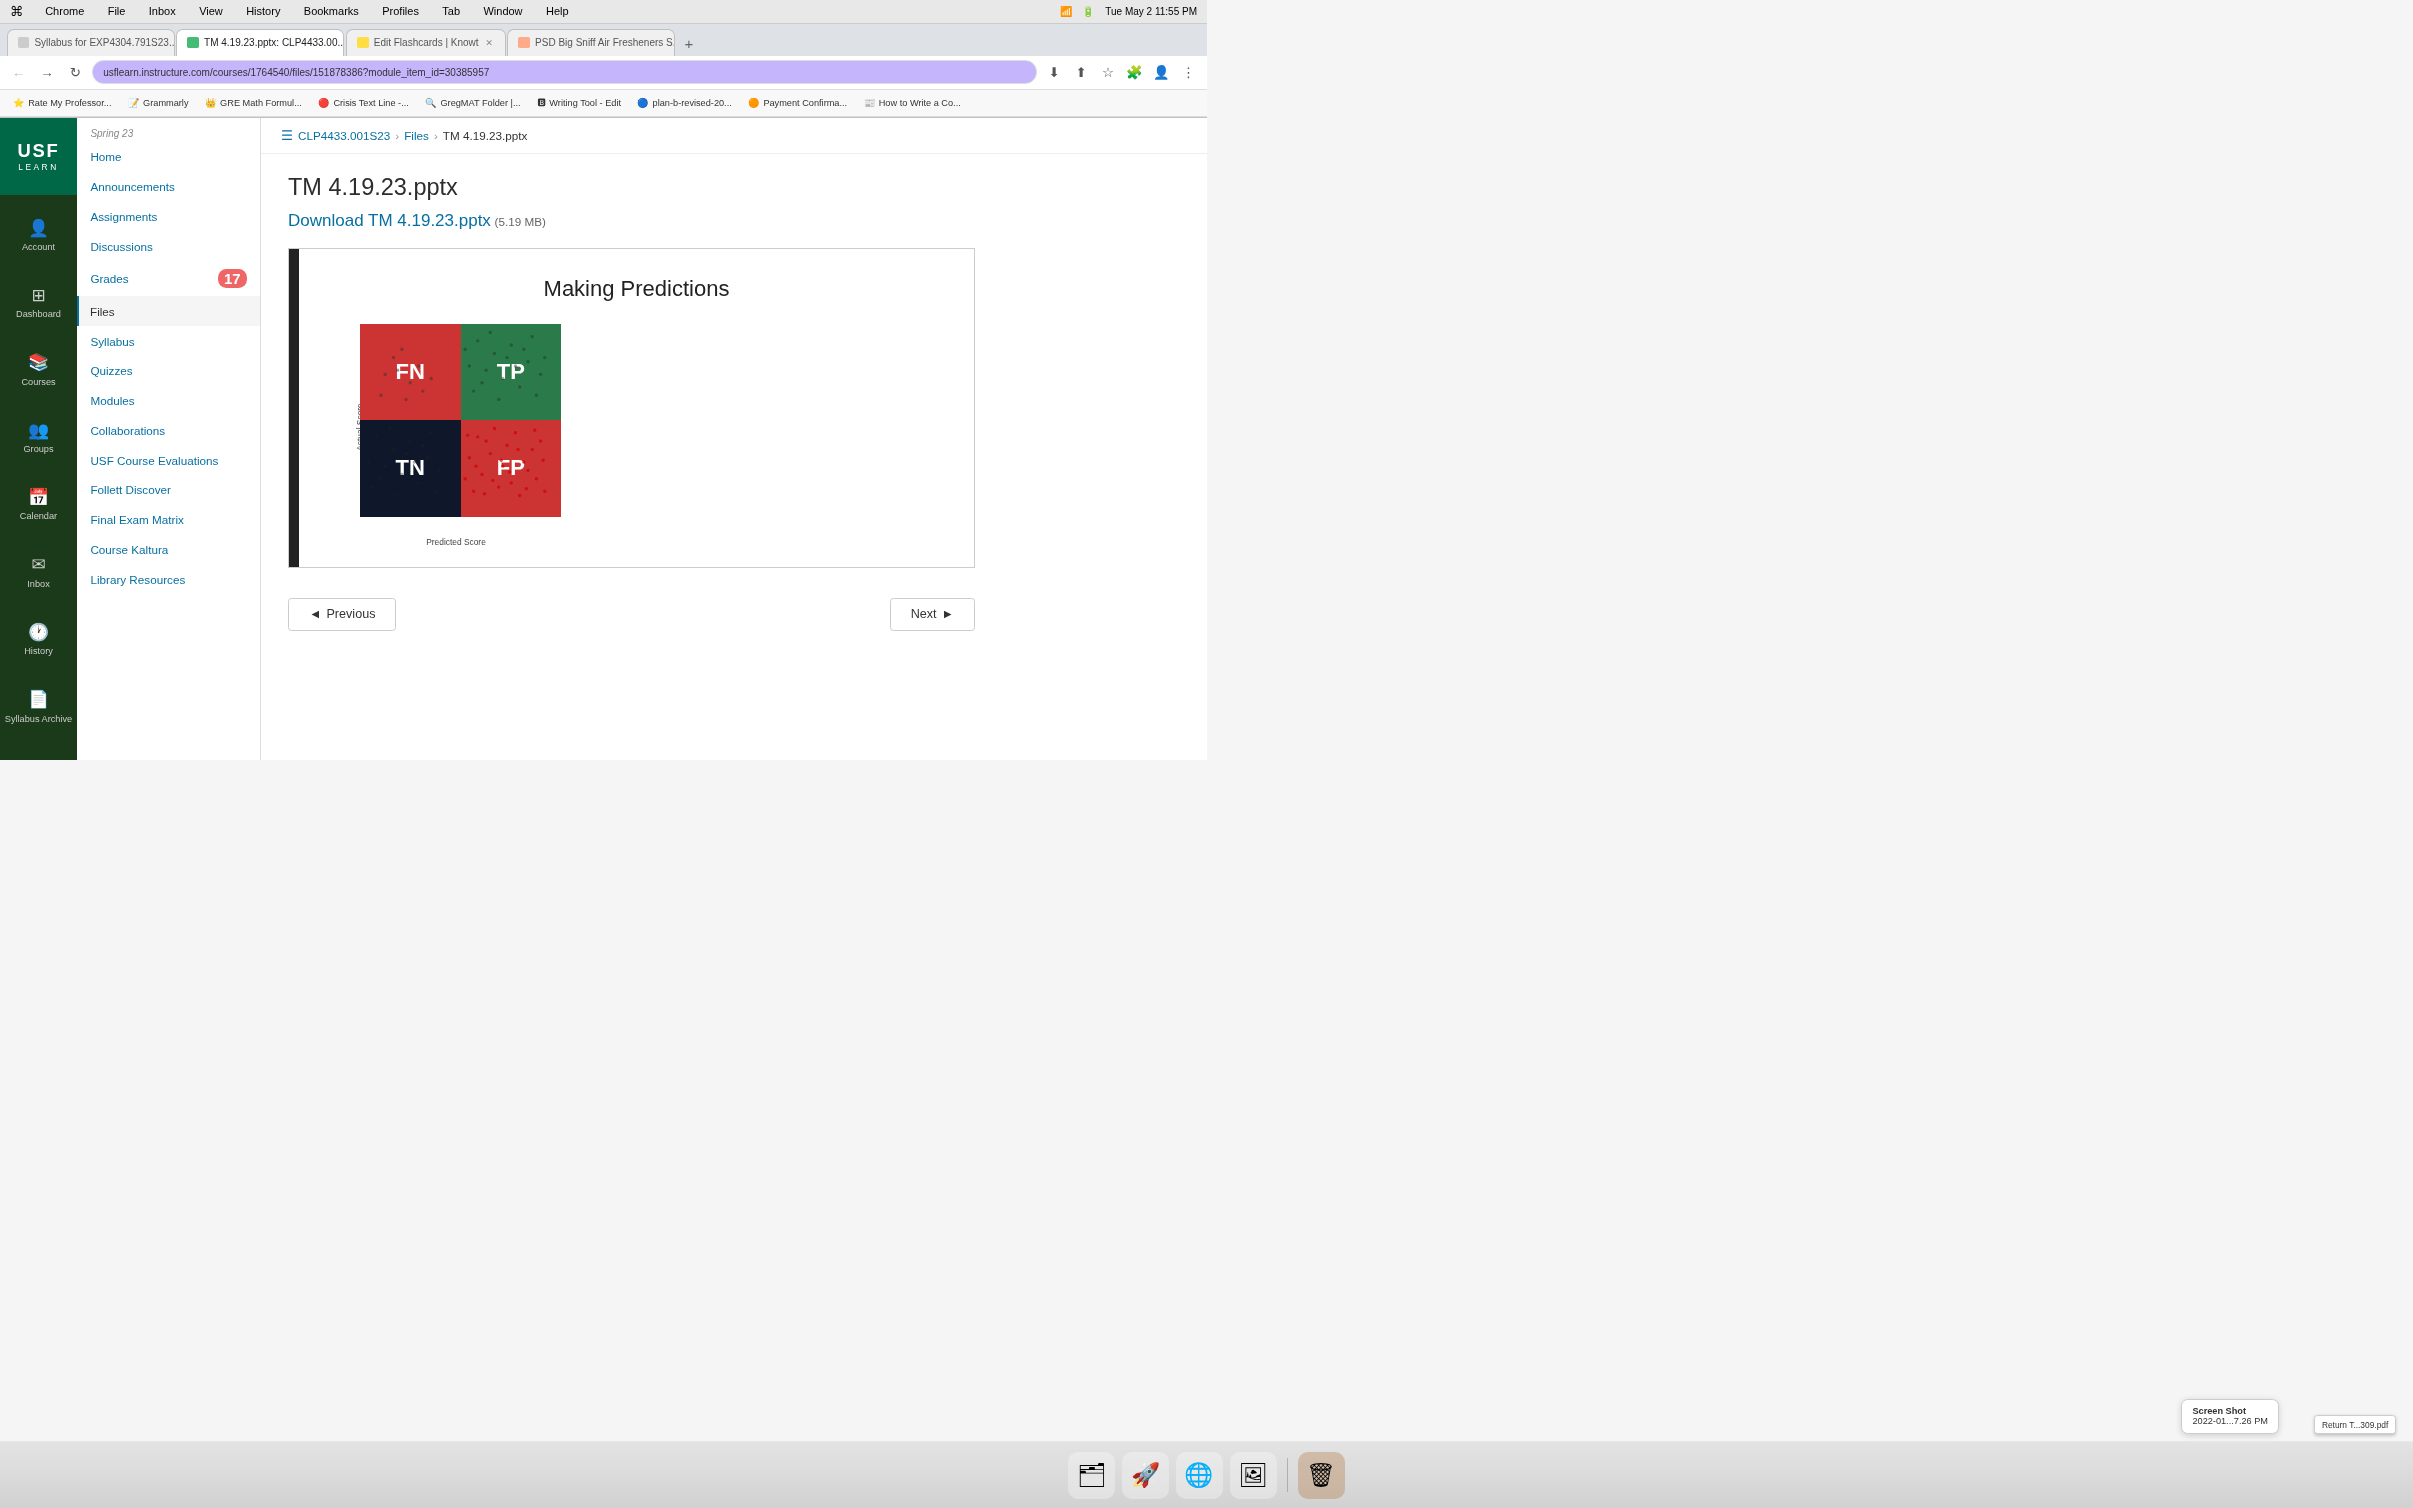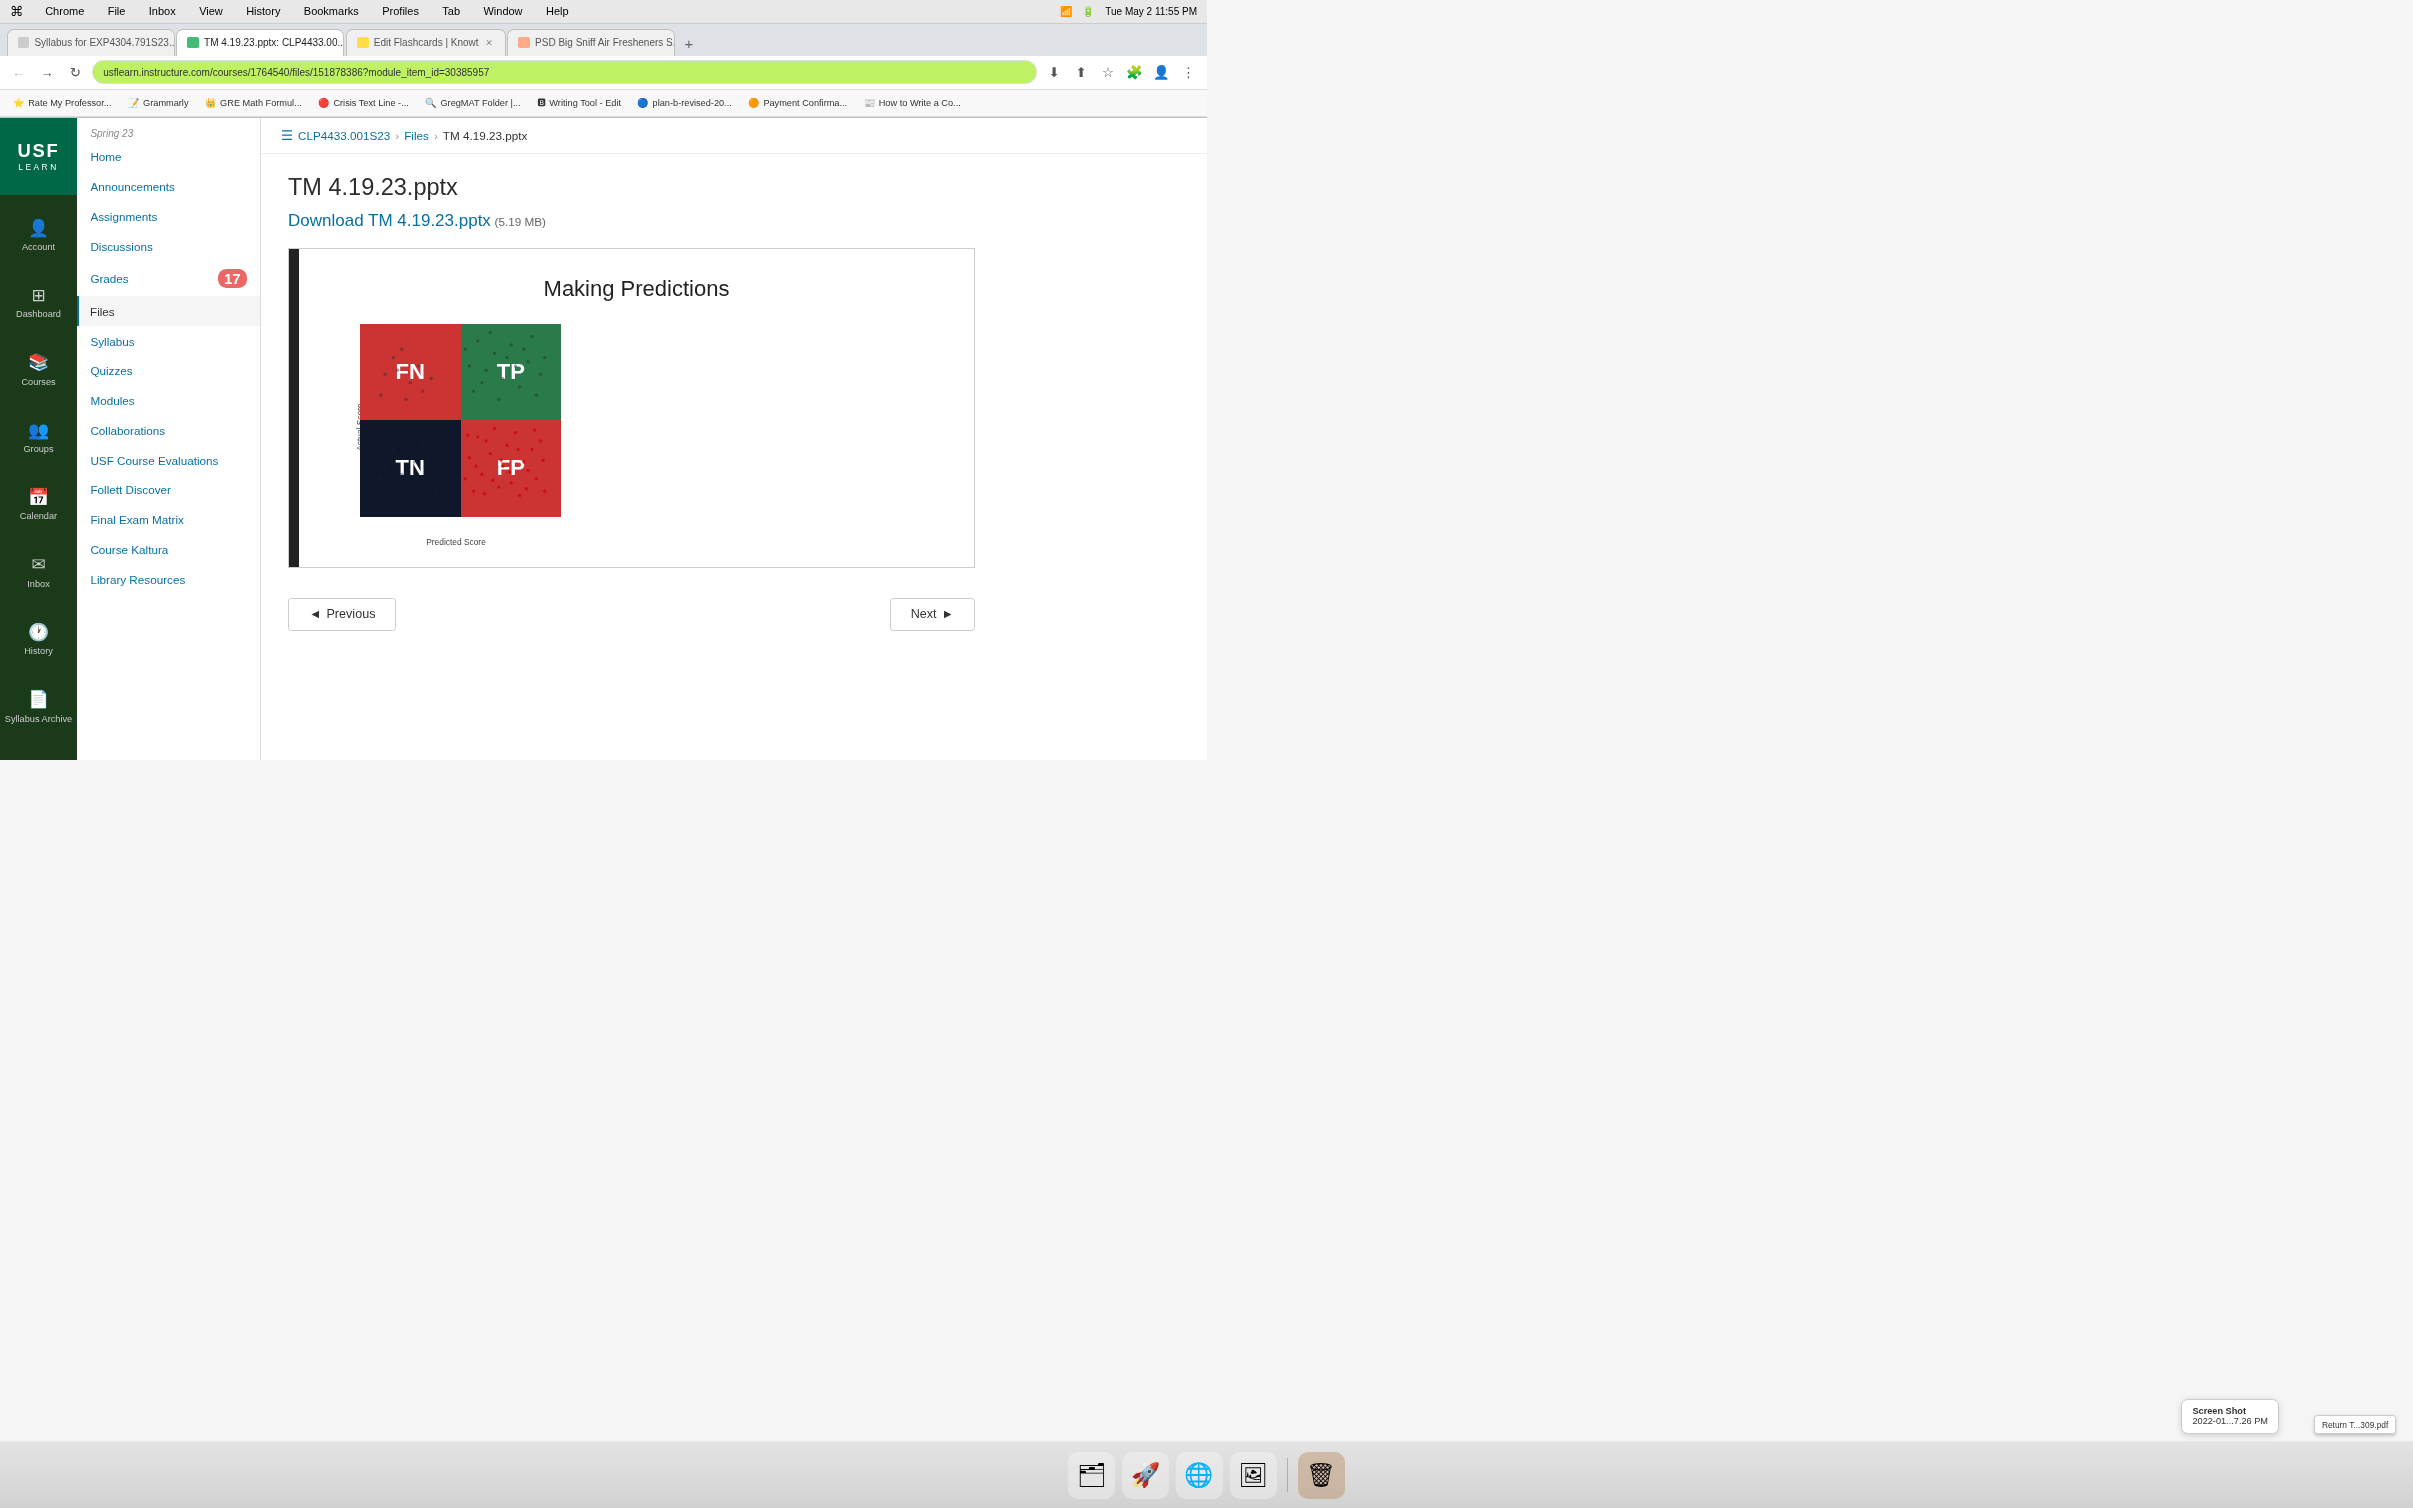--- a/index.html
+++ b/index.html
@@ -80,21 +80,21 @@
       background: none;
     }
     .toolbar-btn.disabled { color: #bbb; cursor: default; }
     .address-bar {
       flex: 1;
       height: 23.5px;
       border: 0.8px solid #ddd;
       border-radius: 11.7px;
       padding: 0 10px;
       font-size: 11px;
-      background: #bef264;
+      background: #c4b5fd;
       color: #333;
       display: flex;
       align-items: center;
     }
     .toolbar-icons { display: flex; gap: 3.4px; }
 
     .bookmarks-bar {
       height: 27px;
       background: #f8f8f8;
       border-bottom: 0.8px solid #ddd;

